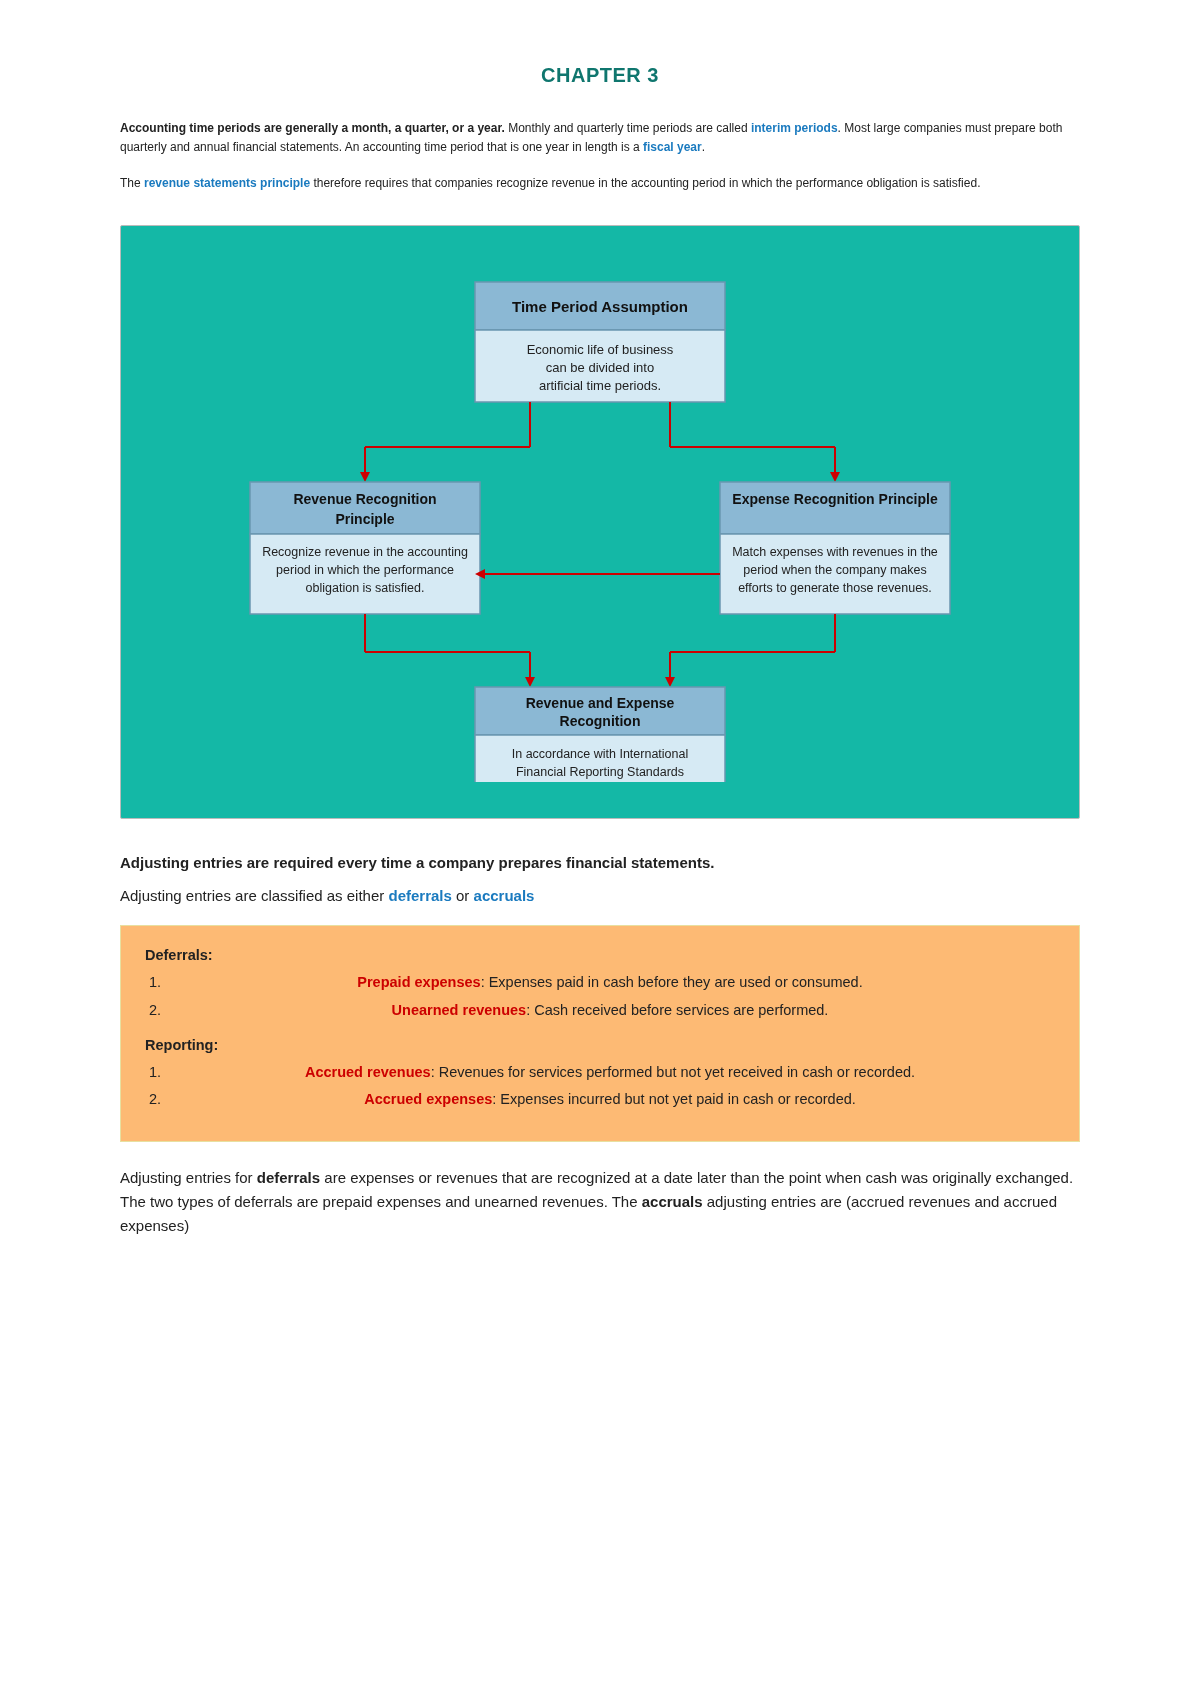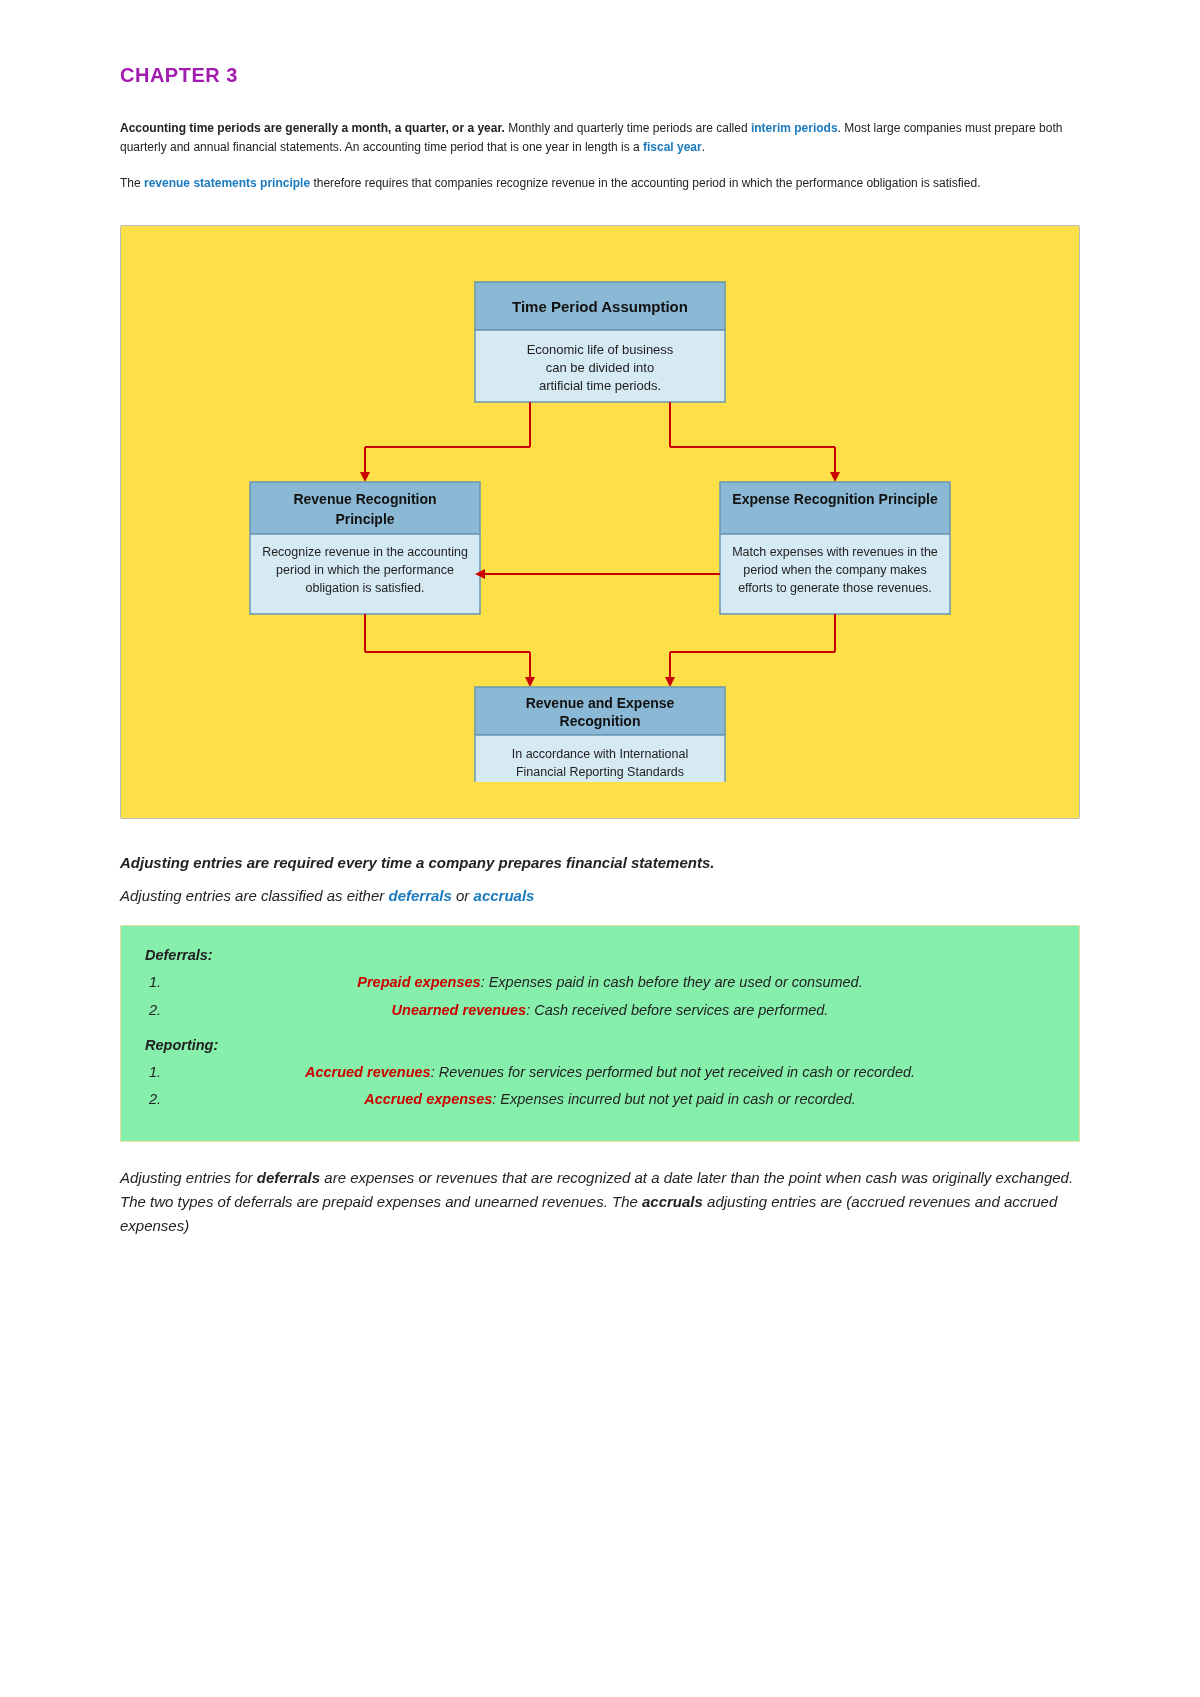--- a/index.html
+++ b/index.html
@@ -7,52 +7,53 @@
       background: #fff;
       font-family: Arial, sans-serif;
       font-size: 15px;
       color: #222;
       width: 1200px;
       min-height: 1697px;
       padding: 60px 120px;
       line-height: 1.55;
     }
     .chapter-title {
-      color: #a21caf;
+      text-align: center;
+      color: #0f766e;
       font-size: 20px;
       font-weight: bold;
       margin-bottom: 28px;
       letter-spacing: 0.5px;
     }
     .paragraph {
       margin-bottom: 18px;
       font-size: 12px;
     }
     .bold { font-weight: bold; }
     .blue { color: #1a7abf; font-weight: bold; }
     .red-bold { color: #cc0000; font-weight: bold; }
 
     
     .diagram-wrapper {
       border: 1.5px solid #bbb;
       border-radius: 2px;
       padding: 36px 30px 36px 30px;
       margin: 32px 0 32px 0;
       position: relative;
-      background: #fde047;
+      background: #14b8a6;
     }
 
     
-    .section-gap { margin-top: 20px; font-style: italic; }
+    .section-gap { margin-top: 20px; }
     .adj-title { font-weight: bold; margin-bottom: 10px; font-size: 15px; }
     .adj-para { margin-bottom: 18px; }
 
     
     .yellow-box {
-      background: #86efac;
+      background: #fdba74;
       border: 1px solid #e8e0a0;
       padding: 18px 24px;
       margin: 18px 0 24px 0;
       font-size: 14.5px;
       line-height: 1.6;
     }
     .yellow-box .section-label { font-weight: bold; margin-bottom: 4px; }
     .yellow-box ol { margin-left: 20px; margin-bottom: 12px; text-align: center; }
     .yellow-box ol li { margin-bottom: 4px; }
 

